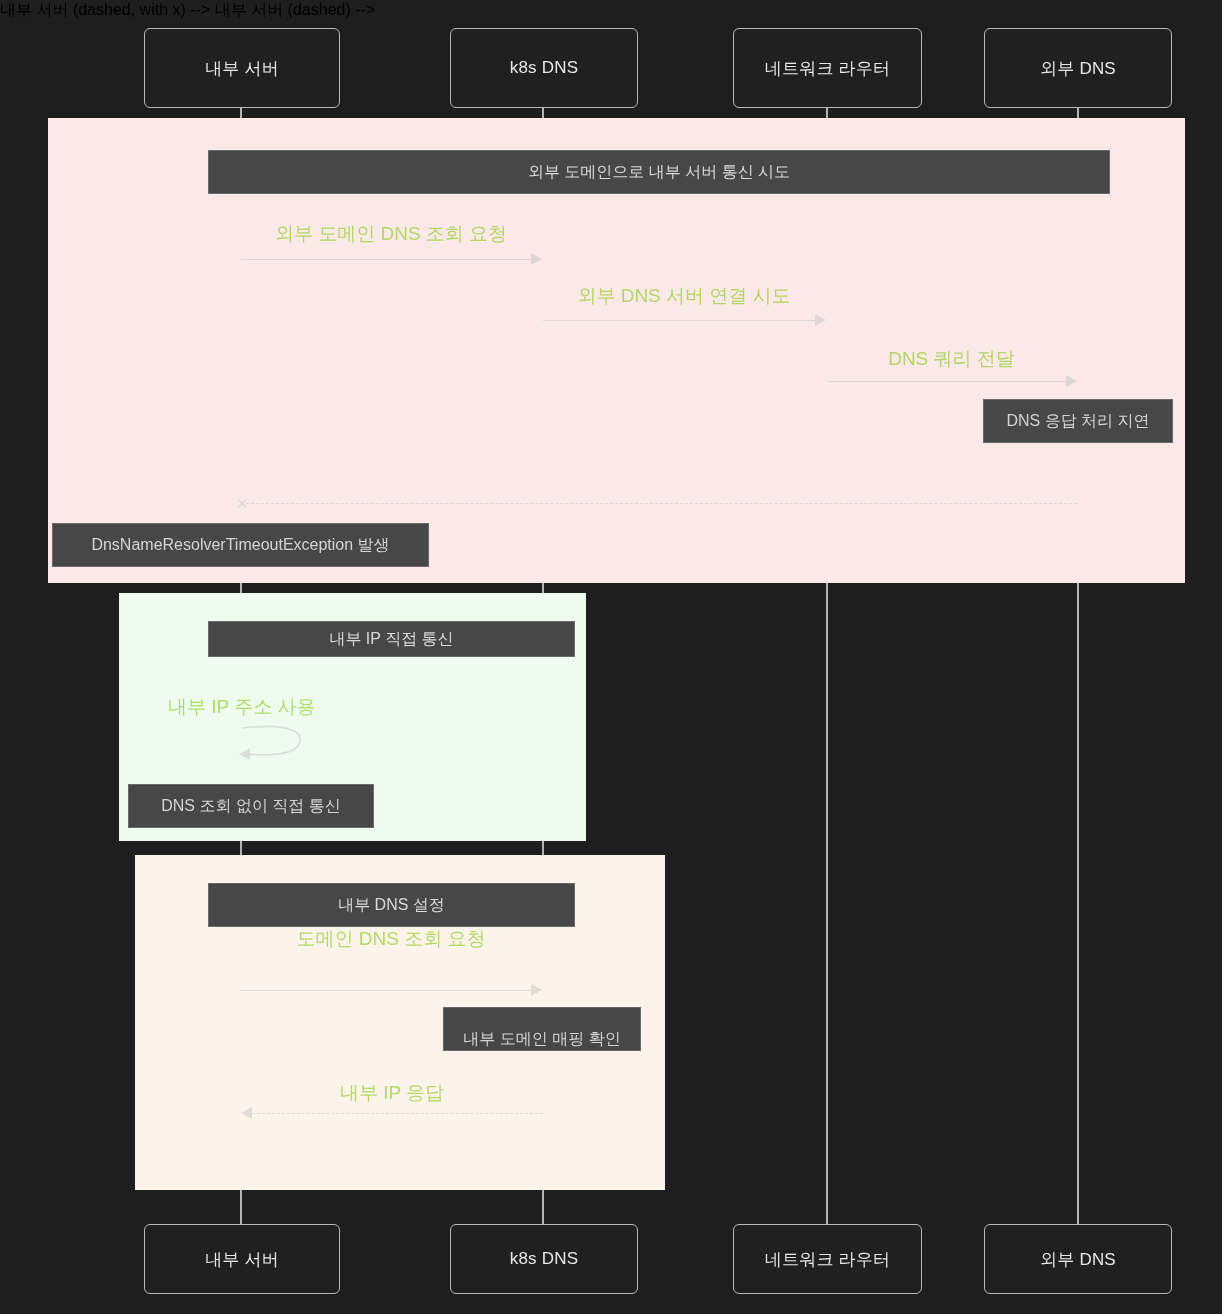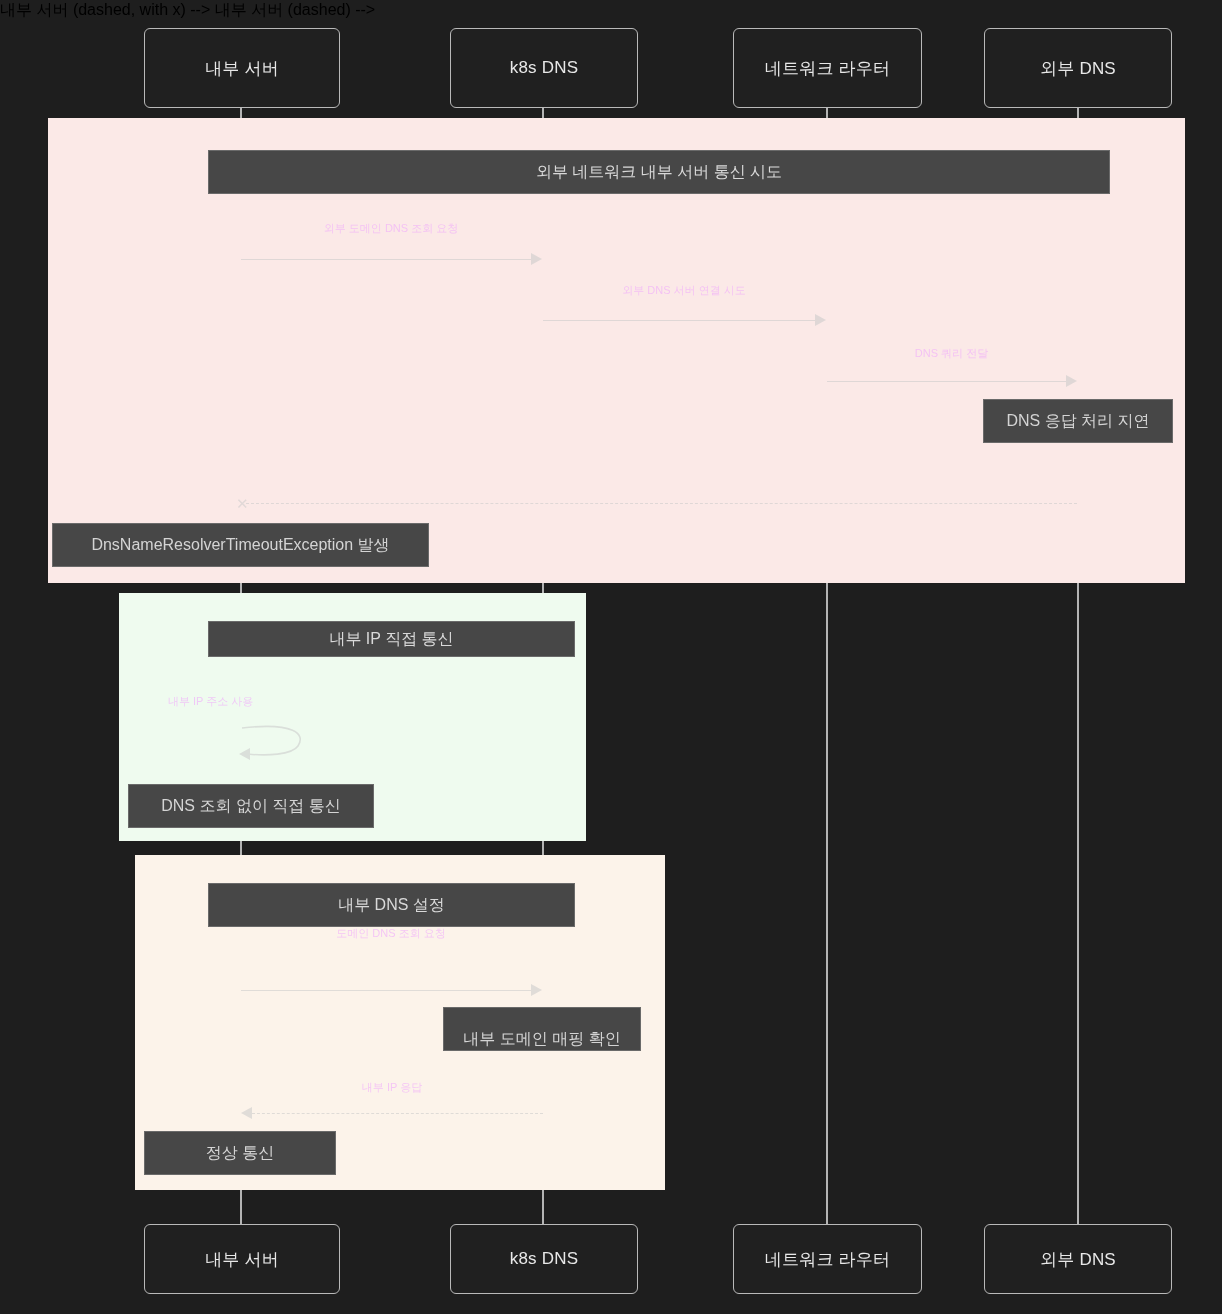--- a/index.html
+++ b/index.html
@@ -69,22 +69,22 @@
     font-size: 16px;
     display: flex;
     align-items: center;
     justify-content: center;
     padding: 0 18px;
     white-space: nowrap;
     z-index: 5;
   }
   .msg-label {
     position: absolute;
-    color: #f0abfc;
-    font-size: 11px;
+    color: #84cc16;
+    font-size: 19px;
     white-space: nowrap;
     text-align: center;
     z-index: 3;
     opacity: .62;
   }
   .msg-line {
     position: absolute;
     height: 0;
     border-top: 1.6px solid #c9c9c9;
     opacity: .55;
@@ -148,21 +148,21 @@
   </div>
   <div class="participant" style="left:733px; top:28px; width:189px; height:80px;">
     <span>네트워크 라우터</span>
   </div>
   <div class="participant" style="left:984px; top:28px; width:188px; height:80px;">
     <span>외부 DNS</span>
   </div>
 
   
   <div class="blocktitle" style="left:208px; top:150px; width:902px; height:44px;">
-    <span>외부 네트워크 내부 서버 통신 시도</span>
+    <span>외부 도메인으로 내부 서버 통신 시도</span>
   </div>
 
   
   <div class="msg-label" style="left:240px; top:221px; width:302px;">외부 도메인 DNS 조회 요청</div>
   <div class="msg-line" style="left:241px; top:259px; width:290px;"></div>
   <div class="arrowhead right" style="left:531px; top:253px;"></div>
 
   
   <div class="msg-label" style="left:542px; top:283px; width:284px;">외부 DNS 서버 연결 시도</div>
   <div class="msg-line" style="left:543px; top:320px; width:272px;"></div>
@@ -220,23 +220,20 @@
   <div class="note" style="left:443px; top:1007px; width:198px; height:44px;align-items:flex-end;">
     <span>내부 도메인 매핑 확인</span>
   </div>
 
    내부 서버 (dashed) --&gt;
   <div class="msg-label" style="left:241px; top:1080px; width:302px;">내부 IP 응답</div>
   <div class="msg-line dashed" style="left:252px; top:1113px; width:291px;"></div>
   <div class="arrowhead left" style="left:241px; top:1107px;"></div>
 
   
-  <div class="note" style="left:144px; top:1131px; width:192px; height:44px;">
-    <span>정상 통신</span>
-  </div>
 
   
   <div class="participant" style="left:144px; top:1224px; width:196px; height:70px;">
     <span>내부 서버</span>
   </div>
   <div class="participant" style="left:450px; top:1224px; width:188px; height:70px;">
     <span>k8s DNS</span>
   </div>
   <div class="participant" style="left:733px; top:1224px; width:189px; height:70px;">
     <span>네트워크 라우터</span>

